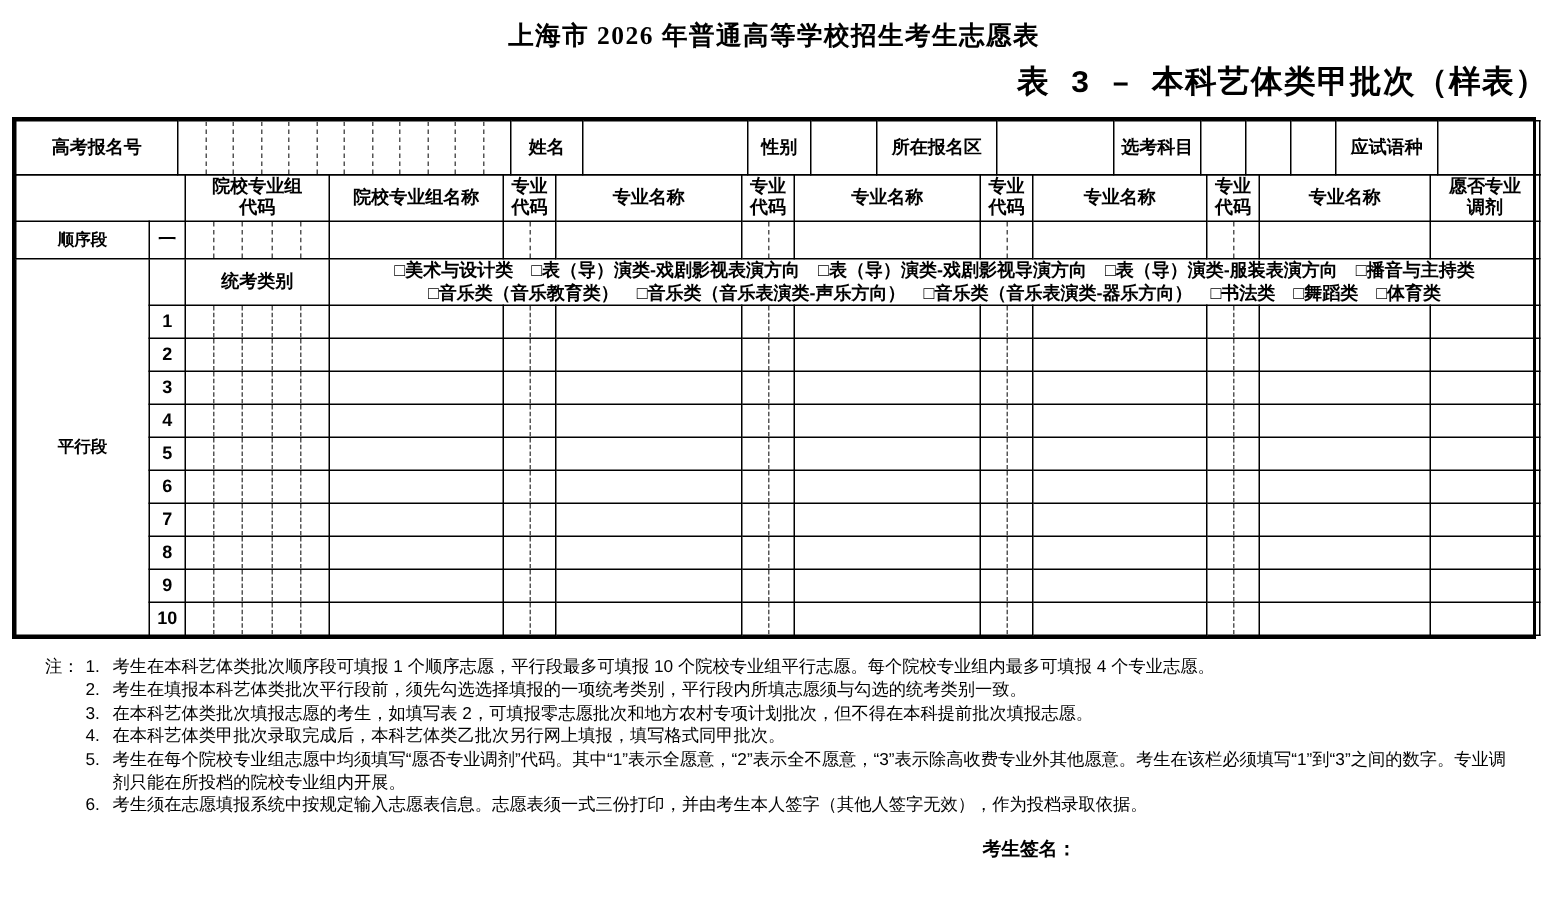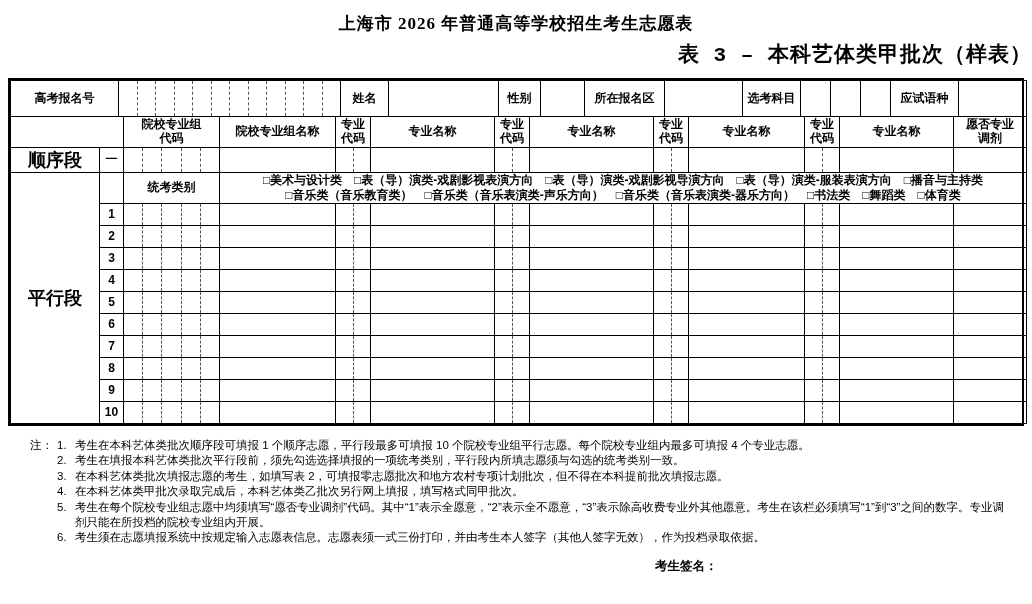--- a/index.html
+++ b/index.html
@@ -10,21 +10,21 @@
     font-family:Liberation Mono, monospace;letter-spacing:1px;}
   .form-frame{margin:10px 8px 12px 8px;border:2px solid #000;}
   table{border-collapse:collapse;width:100%;table-layout:fixed;}
   td{border:1px solid #000;text-align:center;vertical-align:middle;padding:0 1px;
      font-size:12px;font-weight:bold;overflow:hidden;line-height:1.15;}
   tr.info td{height:35px;}
   tr.hdr td{height:30px;white-space:pre-line;}
   tr.seq td{height:24px;}
   tr.cat td{height:30px;}
   tr.prow td{height:21px;}
-  .sec-label{font-size:18px;}
+  .sec-label{font-size:11px;}
   .boxcell{position:relative;padding:0;}
   .boxes{position:absolute;top:0;left:0;right:0;bottom:0;display:flex;}
   .bx{flex:1;border-right:1px dashed #555;}
   .bx:last-child{border-right:none;}
   .cat-options div{white-space:nowrap;font-size:12px;line-height:1.25;}
   .notes{margin:6px 28px 0 30px;font-size:11.5px;line-height:1.34;text-align:left;}
   .note-row{display:flex;}
   .note-row.cont{margin-left:27px;}
   .note-prefix{width:27px;flex:0 0 auto;}
   .note-no{width:18px;flex:0 0 auto;}

